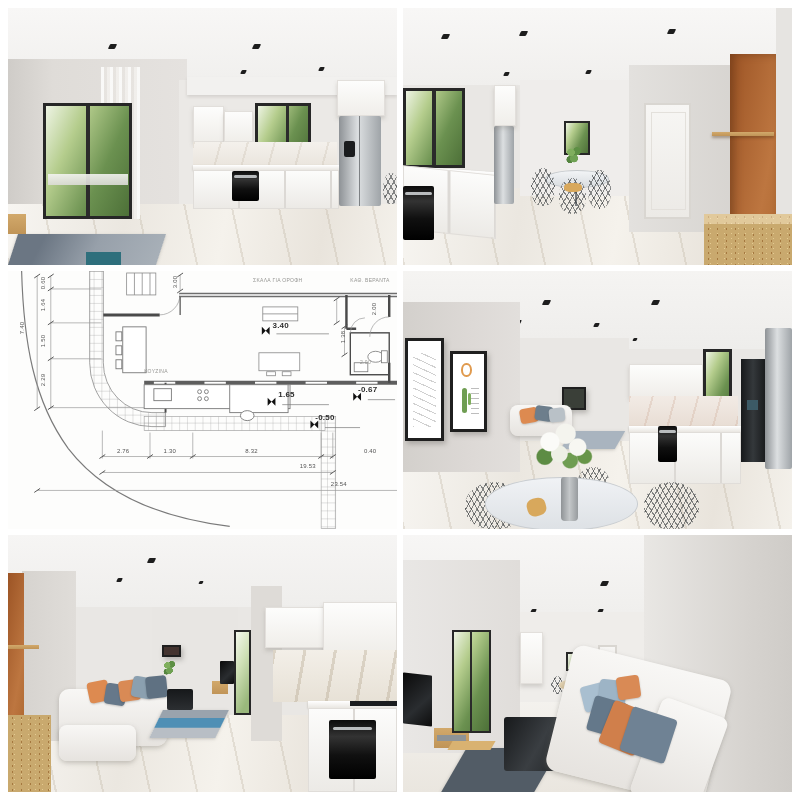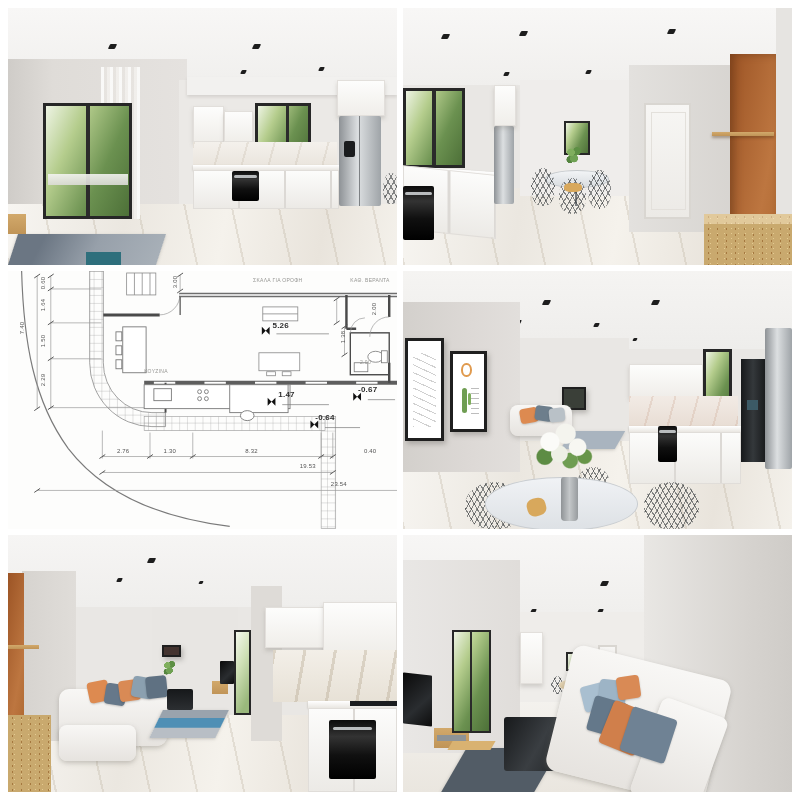--- a/index.html
+++ b/index.html
@@ -212,24 +212,24 @@
     <span class="pl rot" style="left:41.5%;top:3%;">3.00</span>
     <span class="pl rot" style="left:92.5%;top:13.5%;">2.00</span>
     <span class="pl rot" style="left:84.5%;top:24.5%;">1.38</span>
     <span class="pl tinygr" style="left:90.5%;top:34.5%;">2.00</span>
     <span class="pl" style="left:28%;top:68.5%;">2.76</span>
     <span class="pl" style="left:40%;top:68.5%;">1.30</span>
     <span class="pl" style="left:61%;top:68.5%;">8.32</span>
     <span class="pl" style="left:91.5%;top:68.5%;">0.40</span>
     <span class="pl" style="left:75%;top:74.5%;">19.53</span>
     <span class="pl" style="left:83%;top:81.5%;">23.54</span>
-    <span class="pl lvl" style="left:68%;top:19.5%;">5.26</span>
-    <span class="pl lvl" style="left:69.5%;top:46.5%;">1.47</span>
+    <span class="pl lvl" style="left:68%;top:19.5%;">3.40</span>
+    <span class="pl lvl" style="left:69.5%;top:46.5%;">1.65</span>
     <span class="pl lvl" style="left:90%;top:44.5%;">-0.67</span>
-    <span class="pl lvl" style="left:79%;top:55.5%;">-0.64</span>
+    <span class="pl lvl" style="left:79%;top:55.5%;">-0.50</span>
   </div>
 
   <div class="panel">
     <div class="p" style="left:0;top:0;width:100%;height:30%;background:linear-gradient(#f5f4f2,#eeedeb);"></div>
     <span class="spot" style="left:36%;top:11%;"></span>
     <span class="spot" style="left:64%;top:11%;"></span>
     <span class="spot" style="left:29%;top:19%;width:5px;height:4px;"></span>
     <span class="spot" style="left:49%;top:20%;width:5px;height:4px;"></span>
     <span class="spot" style="left:59%;top:26%;width:4px;height:3px;"></span>
     <div class="p floorM" style="left:0;top:62%;width:100%;height:38%;"></div>

